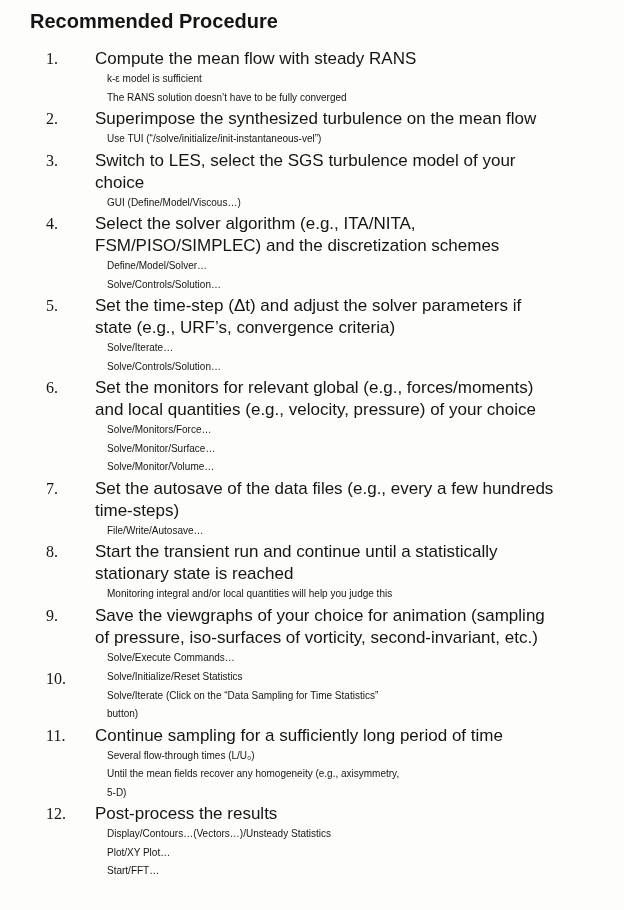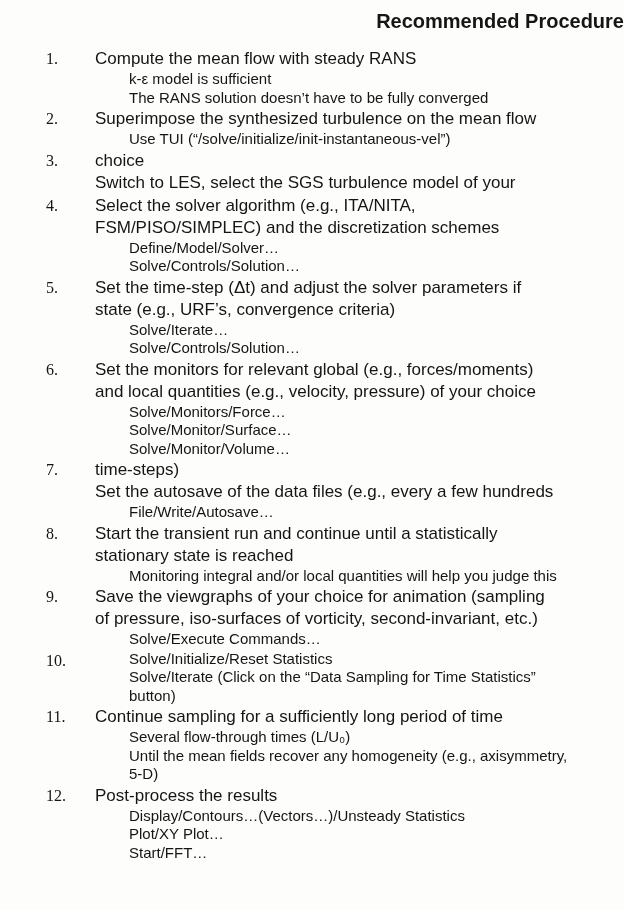--- a/index.html
+++ b/index.html
@@ -15,21 +15,20 @@
     color: #151515;
     font-family: "Liberation Sans", sans-serif;
     overflow: hidden;
   }
   .title {
     margin: 0;
     padding: 9px 0 0 30px;
     font-size: 20px;
     line-height: 24px;
     font-weight: bold;
-    text-align: right;
   }
   .list {
     margin-top: 15px;
   }
   .item {
     display: flex;
     align-items: flex-start;
     margin-bottom: 1px;
   }
   .num {
@@ -43,22 +42,22 @@
   .body {
     flex: 1 1 auto;
     min-width: 0;
   }
   .main-line {
     font-size: 17px;
     line-height: 22px;
     white-space: nowrap;
   }
   .note-line {
-    margin-left: 34px;
-    font-size: 15px;
+    margin-left: 12px;
+    font-size: 10px;
     line-height: 18.5px;
     white-space: nowrap;
   }
 </style>
 </head>
 <body>
 
 <div class="page">
   <h1 class="title">Recommended Procedure</h1>
   <div class="list">
@@ -73,22 +72,23 @@
       <div class="item">
         <div class="num">2.</div>
         <div class="body">
           <div class="main-line">Superimpose the synthesized turbulence on the mean flow</div>
           <div class="note-line">Use TUI (“/solve/initialize/init-instantaneous-vel”)</div>
         </div>
       </div>
       <div class="item">
         <div class="num">3.</div>
         <div class="body">
+          <div class="main-line">Switch to LES, select the SGS turbulence model of your</div>
           <div class="main-line">choice</div>
-          <div class="main-line">Switch to LES, select the SGS turbulence model of your</div>
+          <div class="note-line">GUI (Define/Model/Viscous…)</div>
         </div>
       </div>
       <div class="item">
         <div class="num">4.</div>
         <div class="body">
           <div class="main-line">Select the solver algorithm (e.g., ITA/NITA,</div>
           <div class="main-line">FSM/PISO/SIMPLEC) and the discretization schemes</div>
           <div class="note-line">Define/Model/Solver…</div>
           <div class="note-line">Solve/Controls/Solution…</div>
         </div>
@@ -108,22 +108,22 @@
           <div class="main-line">Set the monitors for relevant global (e.g., forces/moments)</div>
           <div class="main-line">and local quantities (e.g., velocity, pressure) of your choice</div>
           <div class="note-line">Solve/Monitors/Force…</div>
           <div class="note-line">Solve/Monitor/Surface…</div>
           <div class="note-line">Solve/Monitor/Volume…</div>
         </div>
       </div>
       <div class="item">
         <div class="num">7.</div>
         <div class="body">
+          <div class="main-line">Set the autosave of the data files (e.g., every a few hundreds</div>
           <div class="main-line">time-steps)</div>
-          <div class="main-line">Set the autosave of the data files (e.g., every a few hundreds</div>
           <div class="note-line">File/Write/Autosave…</div>
         </div>
       </div>
       <div class="item">
         <div class="num">8.</div>
         <div class="body">
           <div class="main-line">Start the transient run and continue until a statistically</div>
           <div class="main-line">stationary state is reached</div>
           <div class="note-line">Monitoring integral and/or local quantities will help you judge this</div>
         </div>

